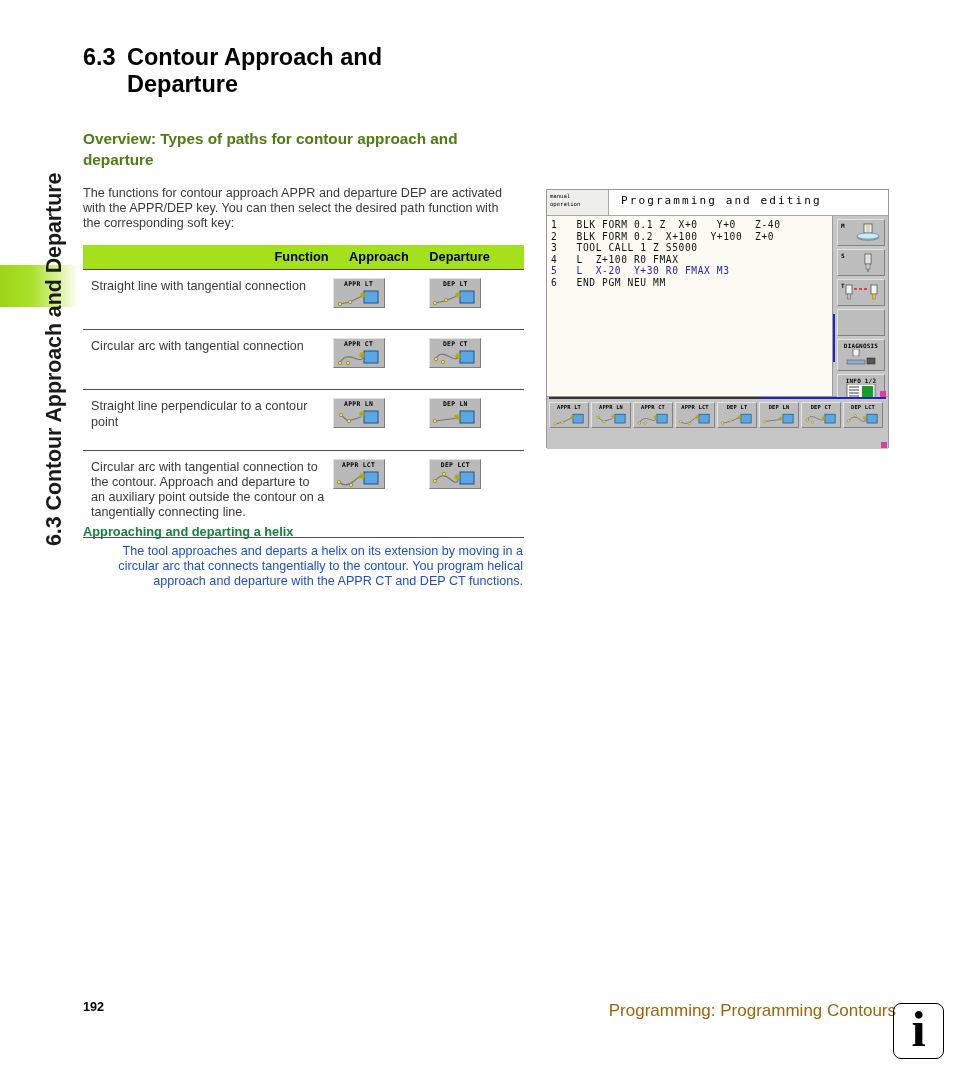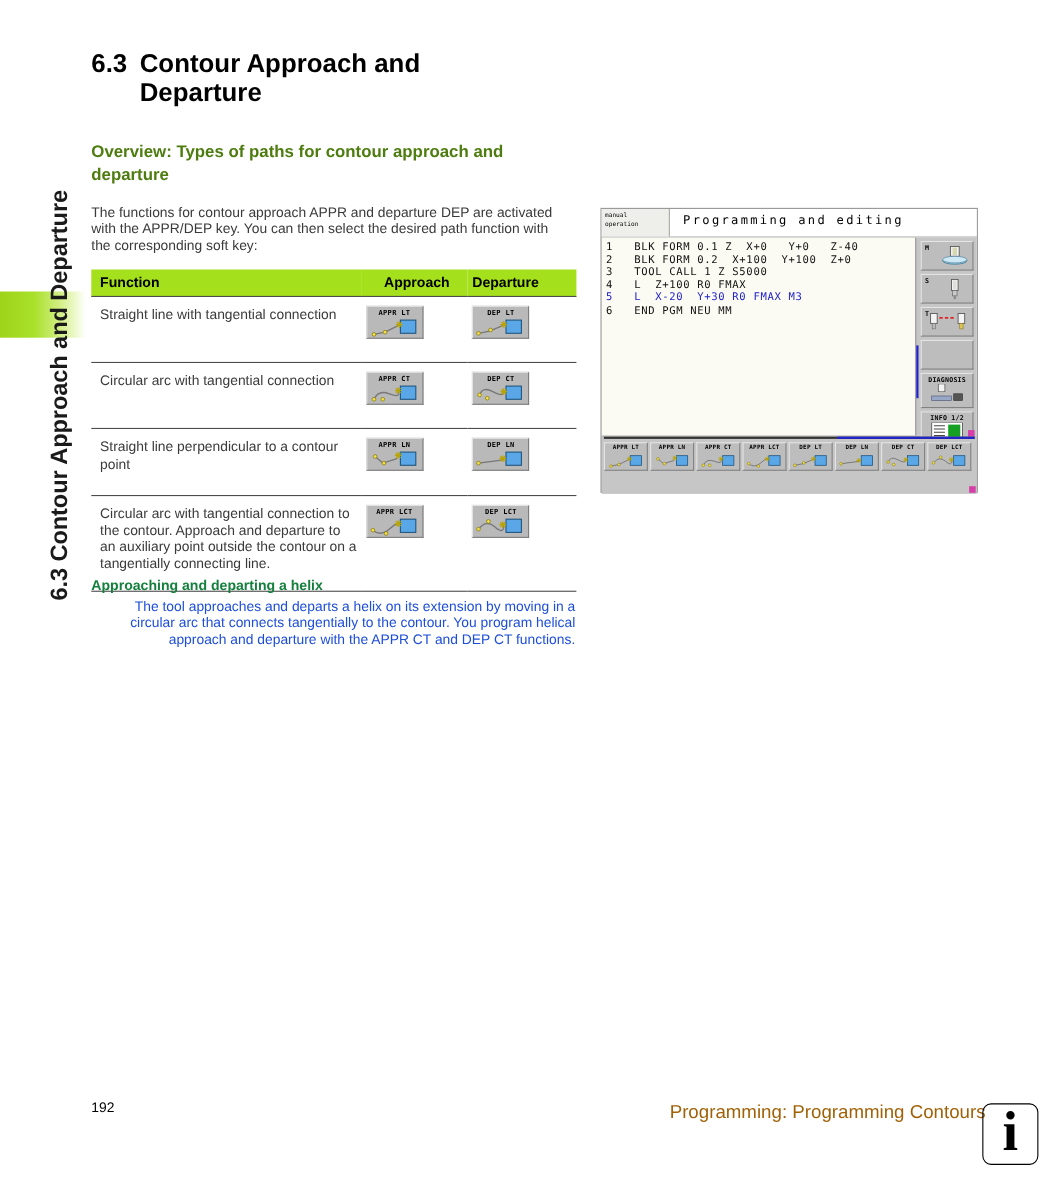--- a/index.html
+++ b/index.html
@@ -87,21 +87,21 @@
     position: absolute;
     left: 0; top: 245px;
     width: 441px;
     border-collapse: collapse;
   }
   #paths-table th {
     background: #a5e01c;
     font-size: 12.8px;
     font-weight: bold;
     color: #000;
-    text-align: left;
+    text-align: right;
     padding: 4px 0 5px 8px;
     border: none;
   }
   #paths-table th.c-approach { text-align: center; padding-left: 4px; width: 96px;}
   #paths-table th.c-departure { text-align: left; padding-left: 4px; width: 98px;}
   #paths-table td {
     border-bottom: 1.3px solid #4d4d4d;
     padding: 9px 4px 17px 8px;
     vertical-align: top;
     font-size: 12.6px;
@@ -304,21 +304,21 @@
     right: 2px; top: 175px;
     width: 6px; height: 6px;
     background: #d63fa8;
   }
 
   
   #footer-page {
     position: absolute;
     left: 83px; top: 1000px;
     font-size: 12.6px;
-    font-weight: normal;
+    font-weight: bold;
     color: #000;
   }
   #footer-text {
     position: absolute;
     right: 58px; top: 1001px;
     font-size: 17px;
     color: #a16207;
     text-align: left;
   }
   #info-box {

